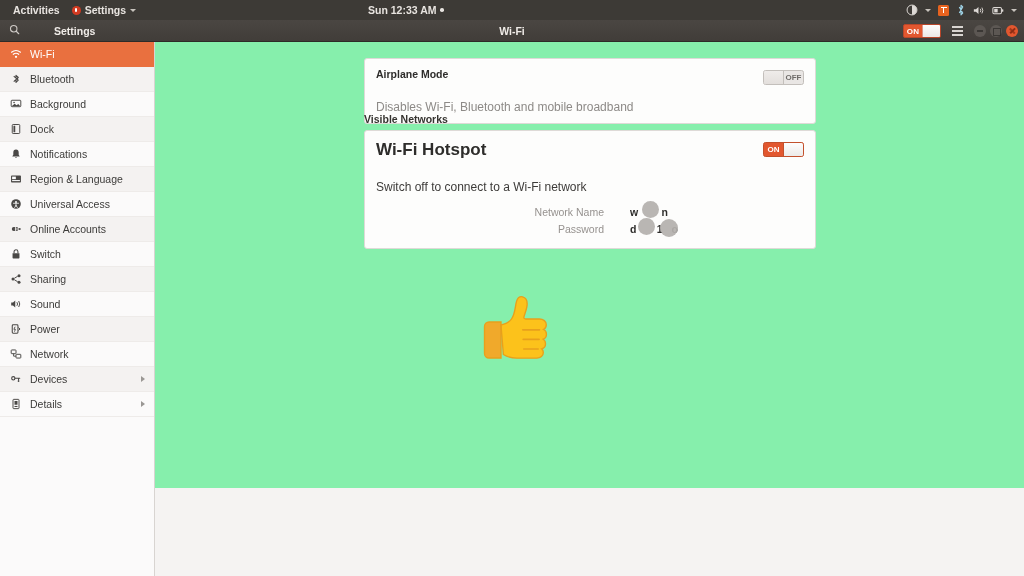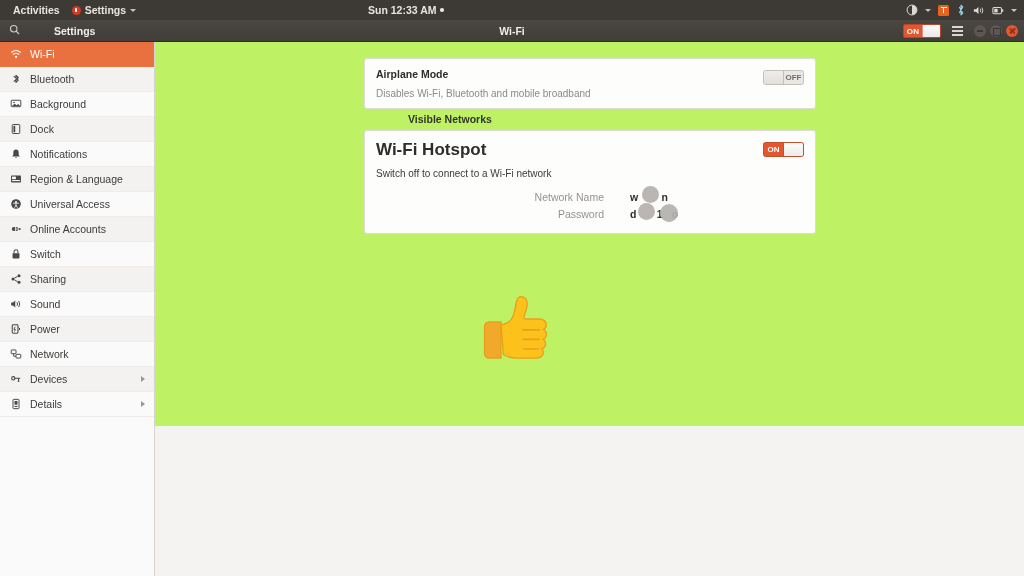--- a/index.html
+++ b/index.html
@@ -138,38 +138,38 @@
   .side-label { flex:1; }
   .side-chev {
     width:0; height:0;
     border-top:3.5px solid transparent; border-bottom:3.5px solid transparent;
     border-left:4.5px solid #9a9794;
   }
 
   
   .content {
     position:absolute; top:42px; left:155px;
-    width:869px; height:384px; background:#bef264;
+    width:869px; height:446px; background:#86efac;
     overflow:hidden;
     text-decoration:underline;
   }
   .panel {
     position:absolute; left:209px; width:452px;
     background:#fdfdfc; border:1px solid #dedad7; border-radius:3px;
   }
   .panel.airplane { top:16px; }
   .panel.hotspot { top:88px; }
   .prow {
     display:flex; align-items:flex-start;
     padding:9px 11px; gap:10px;
   }
   .prow-texts { flex:1; }
   .prow-title { font-size:10.5px; font-weight:bold; color:#2e2d2b; }
   .prow-title.big { font-size:17px; }
-  .prow-sub { font-size:10px; color:#8d8a87; margin-top:8px; }
+  .prow-sub { font-size:12px; color:#8d8a87; margin-top:20px; }
   .prow-sub.dark { color:#3d3b39; }
 
   .gtoggle {
     width:41px; height:15px; border-radius:2.5px;
     border:1px solid #c3bfbb; background:#e9e6e4;
     display:flex; overflow:hidden; cursor:pointer; flex:0 0 41px;
     margin-top:2px;
   }
   .gtoggle .knob {
     width:20px; background:linear-gradient(#efecea,#e3dfdc);
@@ -181,21 +181,21 @@
   }
   .gtoggle.on { border-color:#c2502c; background:#e2572f; }
   .gtoggle.on .lbl { color:#fff; order:1; }
   .gtoggle.on .knob {
     order:2; background:linear-gradient(#fdfdfd,#eceae8);
     border-right:none; border-left:1px solid #c2502c;
   }
 
   .section-head {
     position:absolute; left:209px; top:71px;
-    font-size:10.5px; font-weight:bold; color:#35332f;margin-left:44px;
+    font-size:10.5px; font-weight:bold; color:#35332f;
   }
 
   .detail-rows { padding:1px 11px 10px 11px; }
   .drow {
     display:flex; align-items:center;
     font-size:10.5px; line-height:17px;gap:20px;
   }
   .drow .dlabel {
     width:234px; text-align:right; color:#96928f; padding-right:6px;
   }

